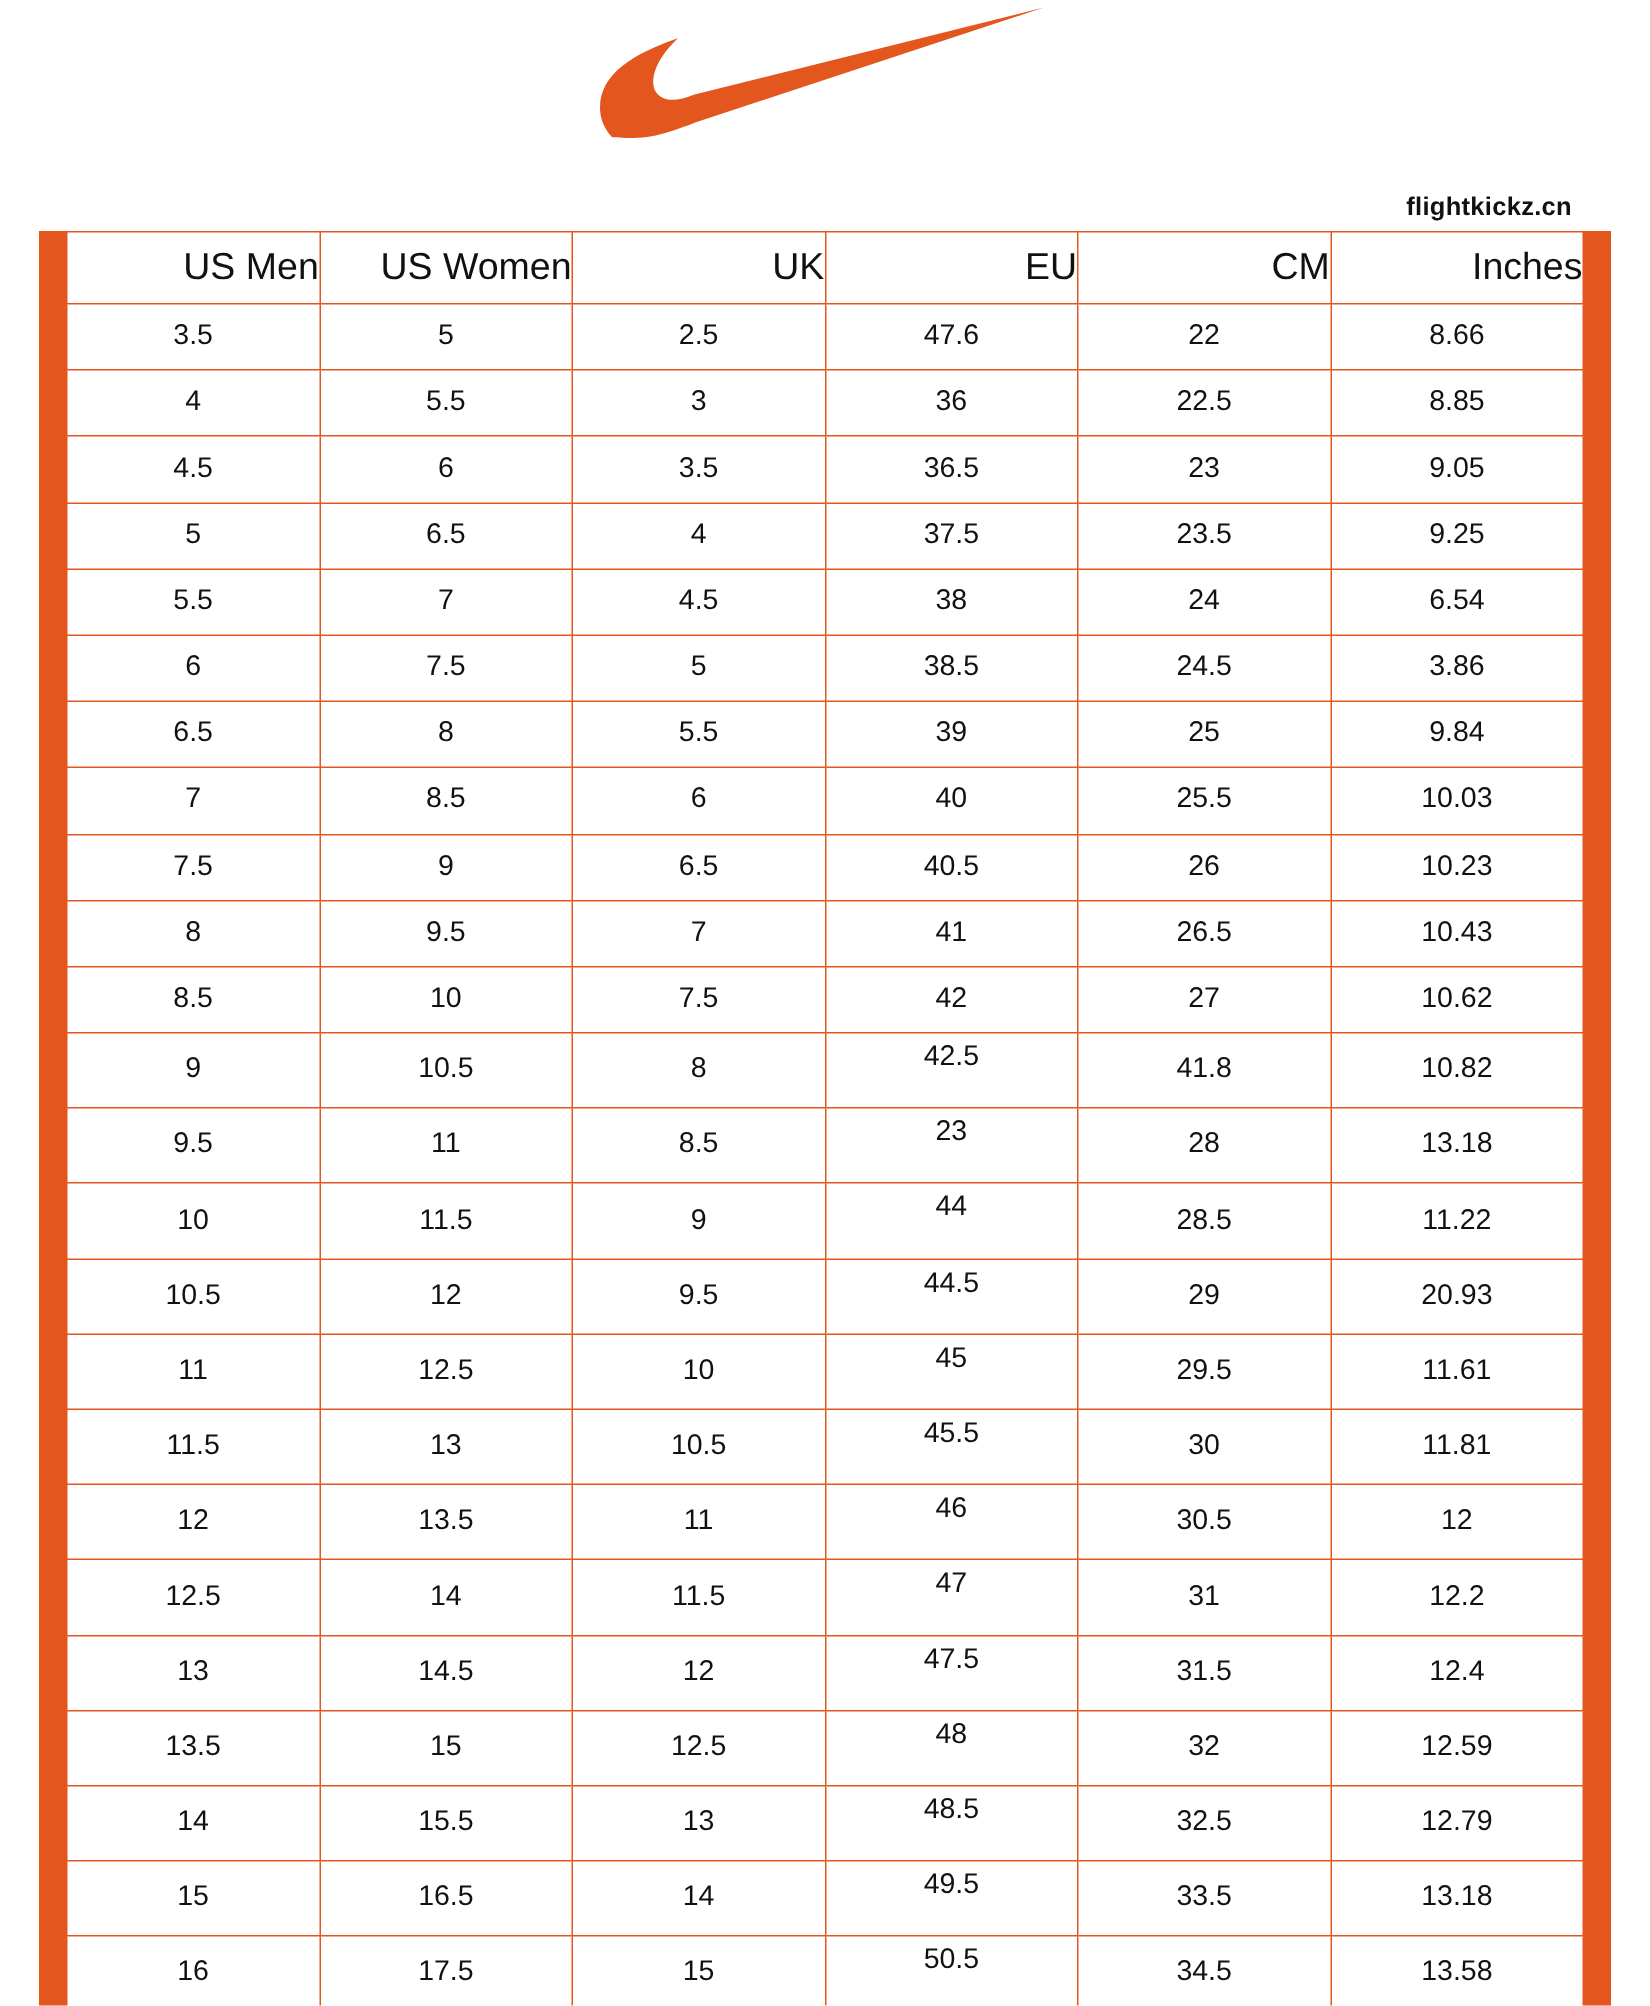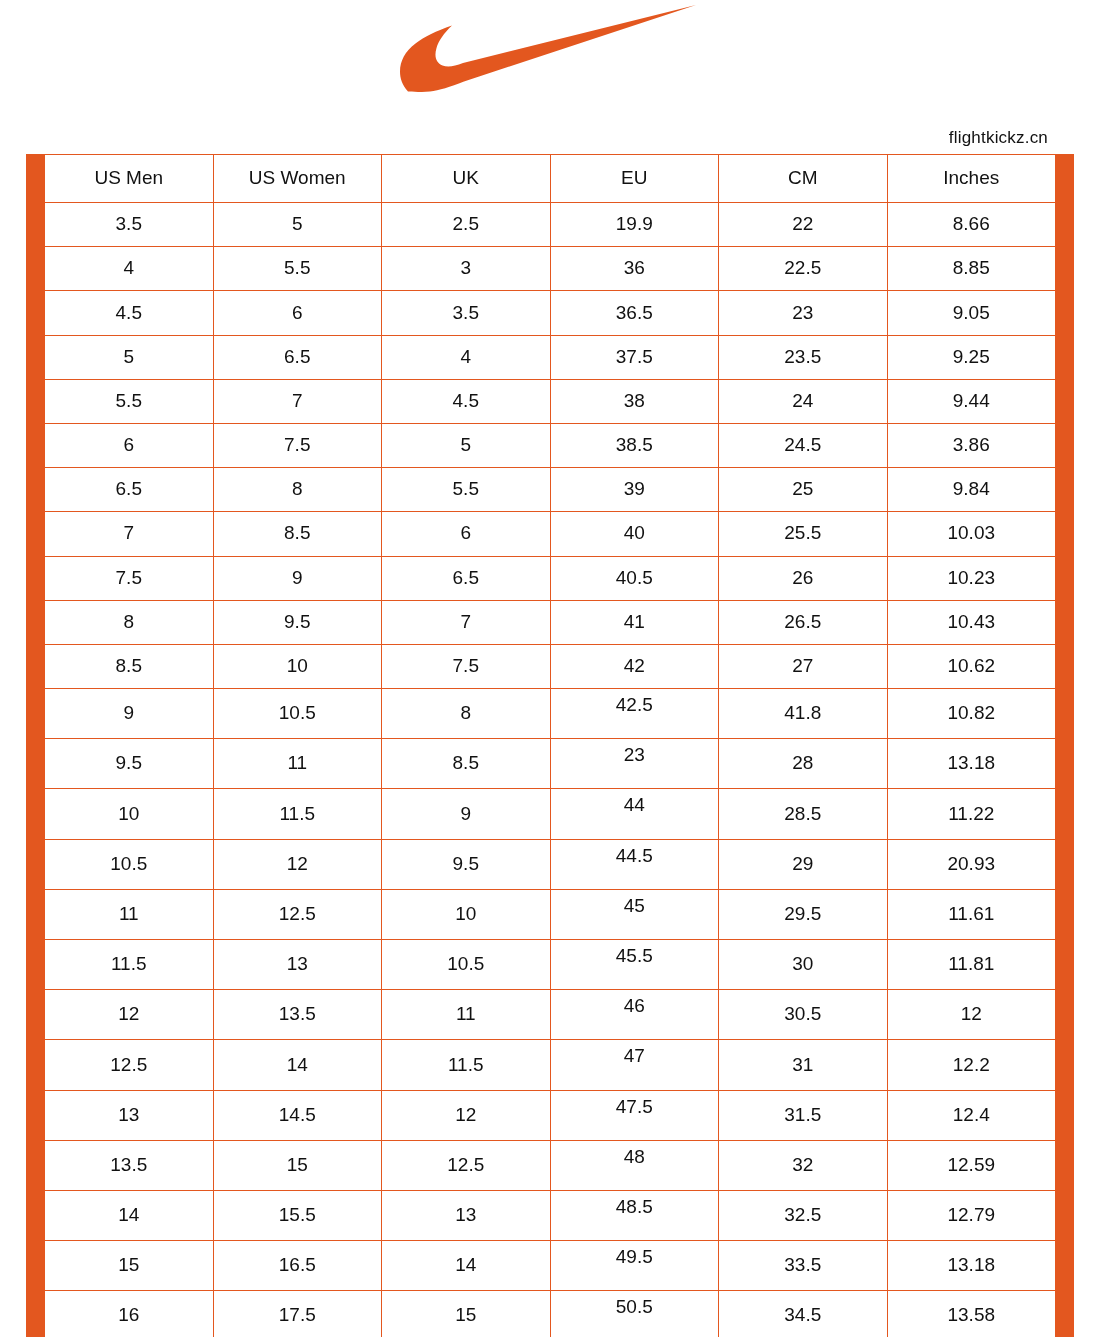--- a/index.html
+++ b/index.html
@@ -35,20 +35,21 @@
     display: flex;
     align-items: flex-end;
     justify-content: flex-end;
     padding-right: 52px;
     box-sizing: border-box;
   }
   .watermark {
     font-size: 17px;
     color: #111111;
     letter-spacing: .2px;
+    font-weight: bold;
   }
 
   
   .table-wrap {
     margin: 6px 26px 0 26px;
     border-left: 18px solid #E3571F;
     border-right: 18px solid #E3571F;
     box-sizing: border-box;
   }
   table.size-chart {
@@ -63,21 +64,22 @@
     text-align: center;
     font-weight: normal;
     font-size: 19px;
     color: #111;
     height: 43.2px;
     padding: 0;
     line-height: 1.1;
   }
   table.size-chart thead th {
     height: 47px;
-    font-size: 19px;
+    font-size: 25px;
+    text-align: right;
   }
   
   table.size-chart td.eu-shift {
     vertical-align: top;
     padding-top: 6px;
     margin-left: 15px;
   }
 </style>
 </head>
 <body>
@@ -102,21 +104,21 @@
         <th>EU</th>
         <th>CM</th>
         <th>Inches</th>
       </tr>
     </thead>
     <tbody id="chart-body">
         <tr>
           <td>3.5</td>
           <td>5</td>
           <td>2.5</td>
-          <td>19.9</td>
+          <td>47.6</td>
           <td>22</td>
           <td>8.66</td>
         </tr>
         <tr>
           <td>4</td>
           <td>5.5</td>
           <td>3</td>
           <td>36</td>
           <td>22.5</td>
           <td>8.85</td>
@@ -136,21 +138,21 @@
           <td>37.5</td>
           <td>23.5</td>
           <td>9.25</td>
         </tr>
         <tr>
           <td>5.5</td>
           <td>7</td>
           <td>4.5</td>
           <td>38</td>
           <td>24</td>
-          <td>9.44</td>
+          <td>6.54</td>
         </tr>
         <tr>
           <td>6</td>
           <td>7.5</td>
           <td>5</td>
           <td>38.5</td>
           <td>24.5</td>
           <td>3.86</td>
         </tr>
         <tr>

